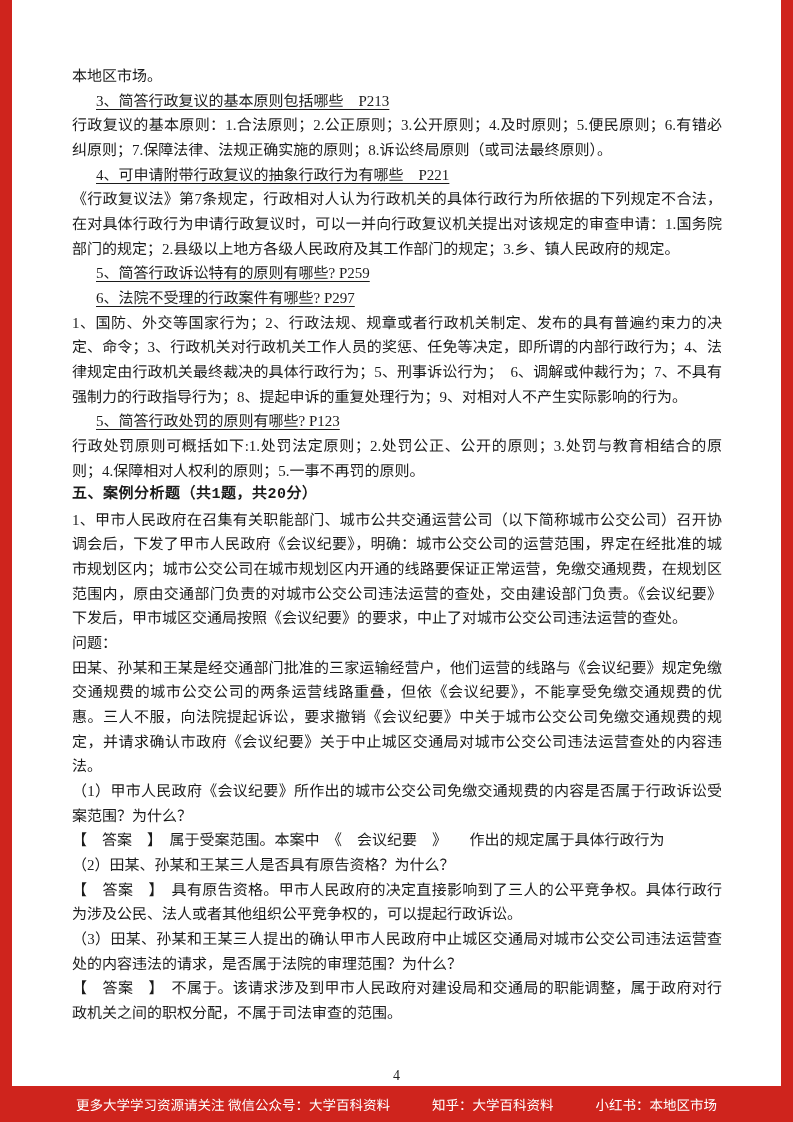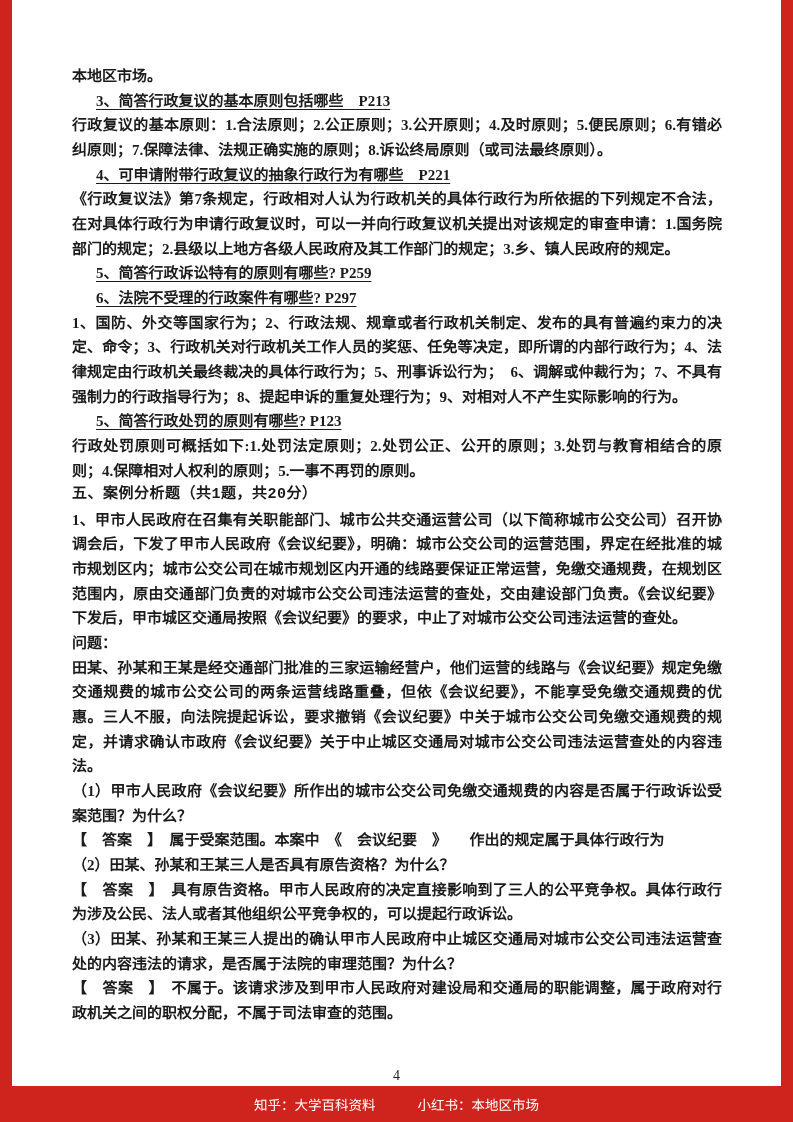--- a/index.html
+++ b/index.html
@@ -25,21 +25,21 @@
     position: absolute;
     left: 72px;
     top: 64px;
     width: 650px;
     color: #1b1b1b;
     font-size: 15px;
     line-height: 24.65px;
     text-align: justify;
     overflow-wrap: break-word;
   }
-  .blk { margin: 0; font-weight: bold; }
+  .blk { margin: 0; }
   .blk.heading {
     text-decoration: underline;
     text-underline-offset: 3px;
     margin-left: 24px;
   }
   .blk.section {
     font-weight: bold;
     font-family: Liberation Mono, monospace;
     letter-spacing: 0.5px;
   }
@@ -95,16 +95,17 @@
       <p class="blk body">【　答案　】　属于受案范围。本案中　《　会议纪要　》　　作出的规定属于具体行政行为</p>
       <p class="blk body">（2）田某、孙某和王某三人是否具有原告资格？为什么？</p>
       <p class="blk body">【　答案　】　具有原告资格。甲市人民政府的决定直接影响到了三人的公平竞争权。具体行政行为涉及公民、法人或者其他组织公平竞争权的，可以提起行政诉讼。</p>
       <p class="blk body">（3）田某、孙某和王某三人提出的确认甲市人民政府中止城区交通局对城市公交公司违法运营查处的内容违法的请求，是否属于法院的审理范围？为什么？</p>
       <p class="blk body">【　答案　】　不属于。该请求涉及到甲市人民政府对建设局和交通局的职能调整，属于政府对行政机关之间的职权分配，不属于司法审查的范围。</p>
     </div>
 
   <div class="page-number">4</div>
 
   <div class="footer-band">
+      <span>更多大学学习资源请关注 微信公众号：大学百科资料</span>
       <span>知乎：大学百科资料</span>
       <span>小红书：本地区市场</span>
     </div>
 </div>
 
 </body></html>

